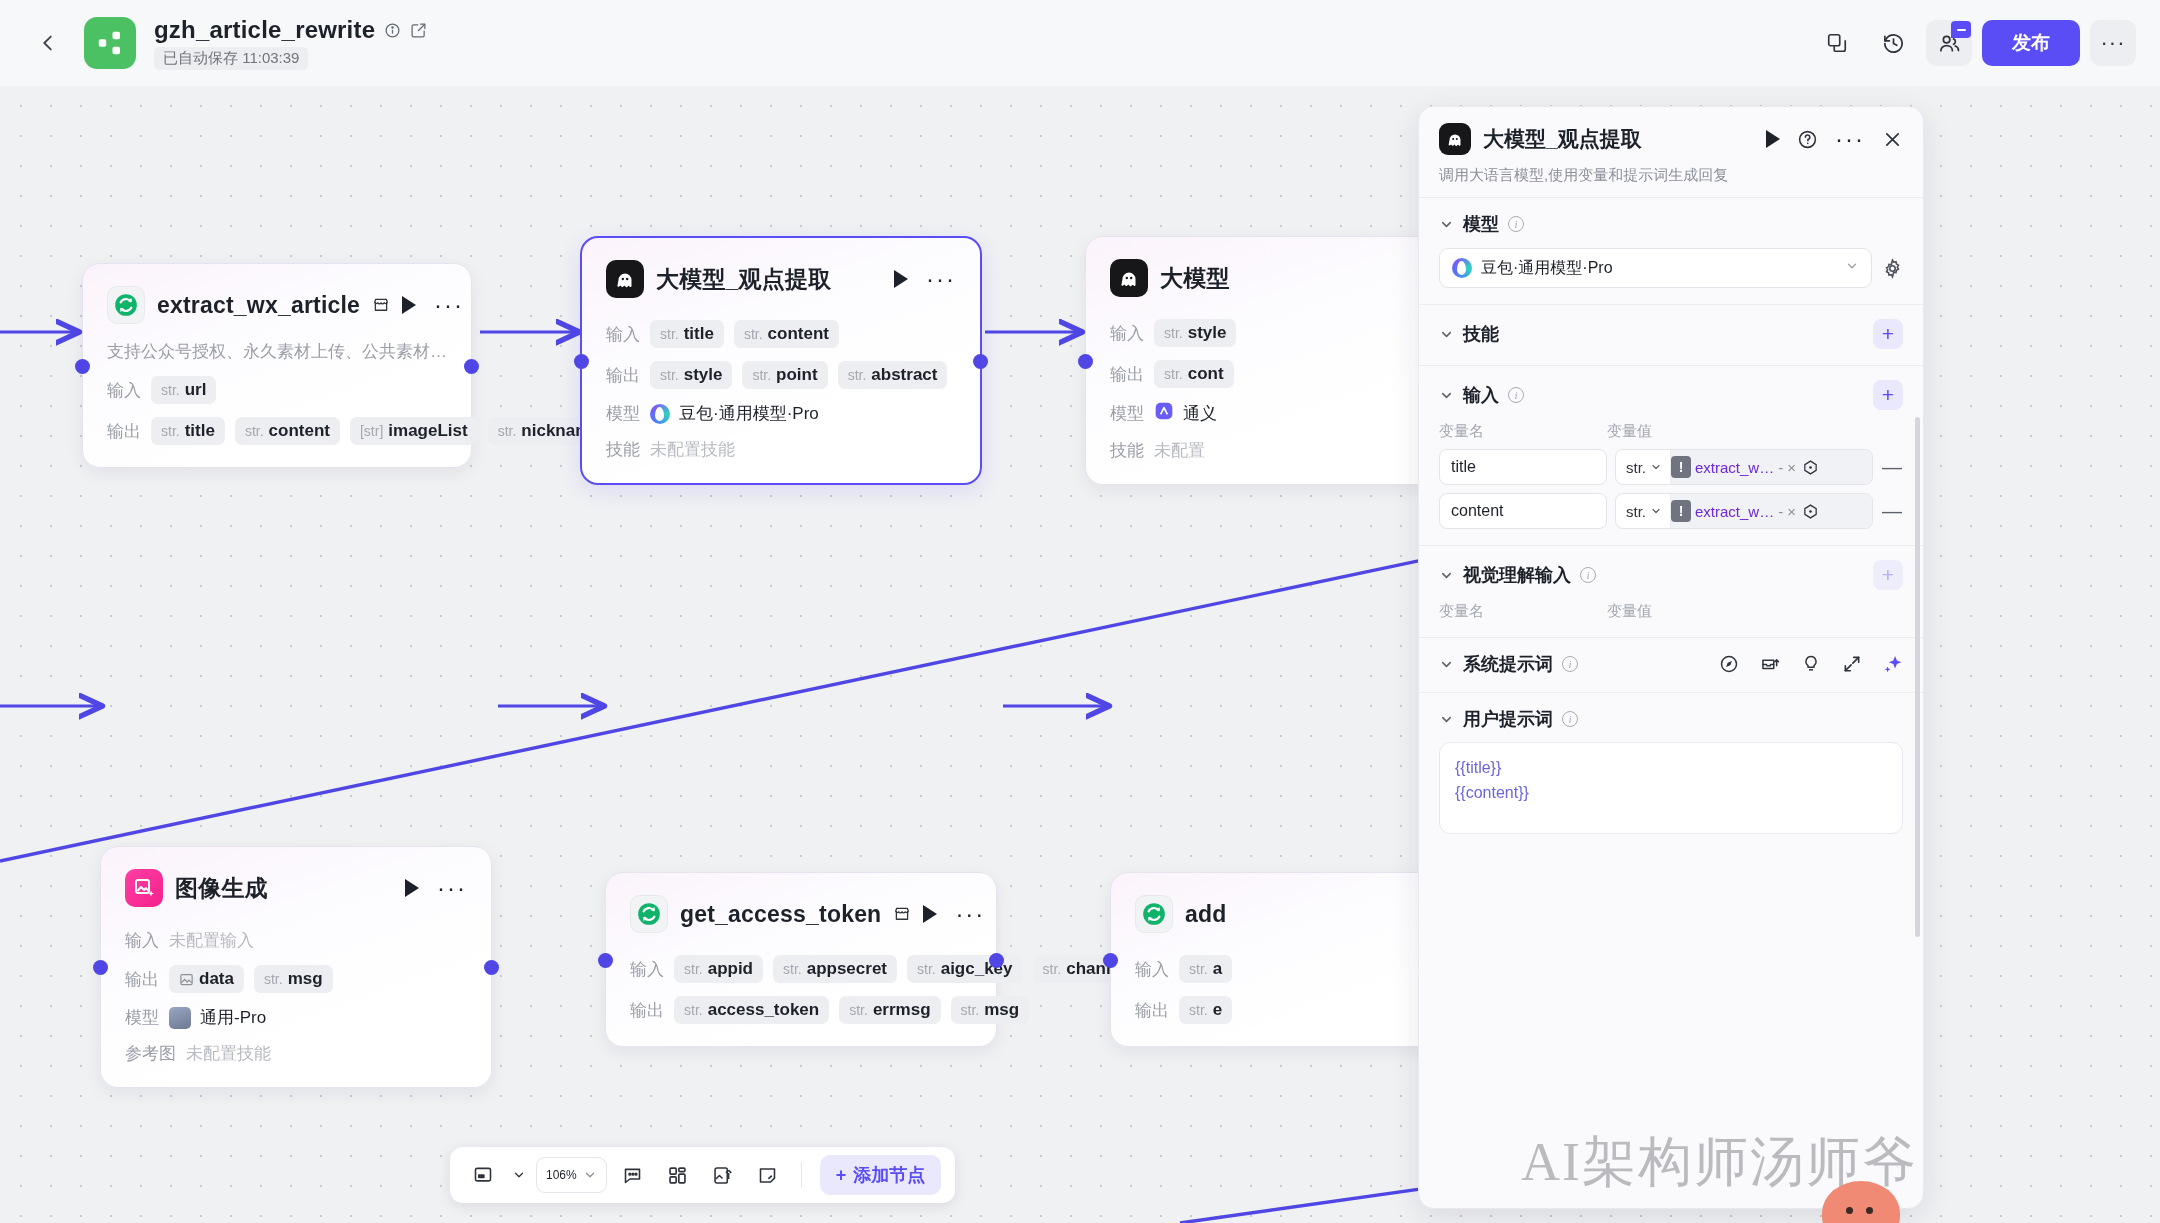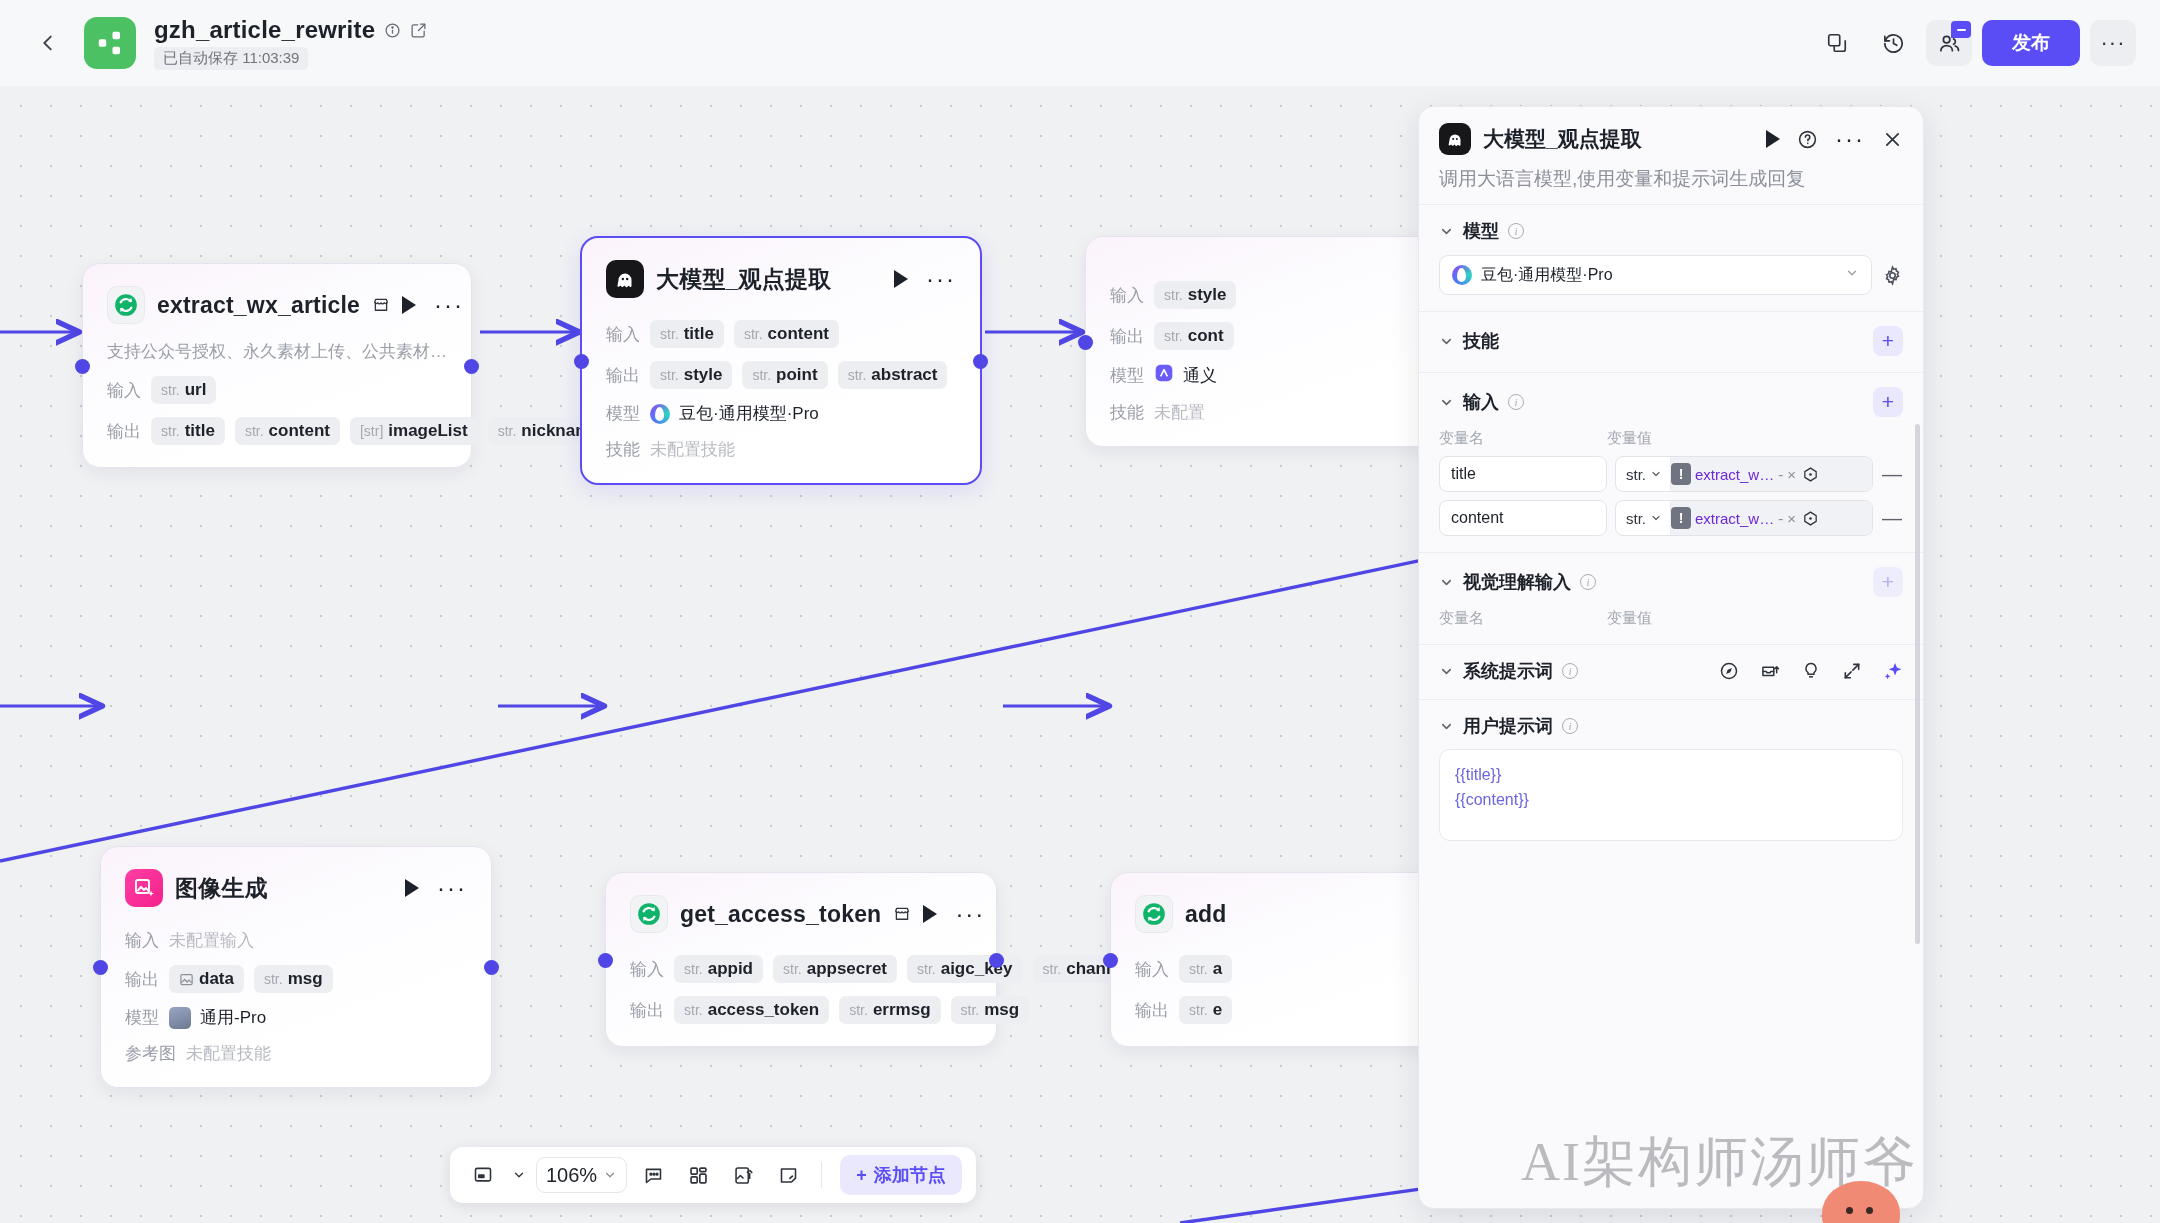--- a/index.html
+++ b/index.html
@@ -158,21 +158,21 @@
     box-shadow: 0 8px 30px rgba(25,25,60,.10);
     overflow: hidden; z-index: 30;
     display: flex; flex-direction: column;
   }
   .panel-head { padding: 16px 20px 12px 20px; background: #fafafd; }
   .panel-head-row { display: flex; align-items: center; gap: 12px; }
   .panel-logo { width: 32px; height: 32px; border-radius: 9px; background: #17171a;
     display: flex; align-items: center; justify-content: center; flex: 0 0 auto; }
   .panel-title { font-size: 21px; font-weight: 600; color: #1d2129; white-space: nowrap; }
   .panel-actions { margin-left: auto; display: flex; align-items: center; gap: 17px; }
-  .panel-desc { margin-top: 11px; font-size: 19px; color: #8b8f98; }
+  .panel-desc { margin-top: 11px; font-size: 15px; color: #8b8f98; }
   .panel-body { flex: 1; overflow: hidden; position: relative; }
   .sect { padding: 14px 20px 16px 20px; border-top: 1px solid #ecedf1; background: #fafafd; }
   .sect:first-child { border-top: 1px solid #ecedf1; }
   .sect-head { display: flex; align-items: center; gap: 9px; }
   .chev { color: #5c6068; display: flex; align-items: center; cursor: pointer; }
   .sect-title { font-size: 18px; font-weight: 600; color: #1d2129; }
   .i-circ {
     width: 16px; height: 16px; border-radius: 50%; border: 1.4px solid #a8acb4;
     color: #a8acb4; font-size: 11px; font-style: italic;
     display: inline-flex; align-items: center; justify-content: center;
@@ -244,21 +244,21 @@
     height: 56px; background: #fff; border-radius: 13px;
     box-shadow: 0 3px 14px rgba(30,30,60,.10);
     display: flex; align-items: center; padding: 0 14px; gap: 7px;
   }
   .bb-ico { width: 38px; height: 38px; border-radius: 8px; display: flex;
     align-items: center; justify-content: center; color: #2f343c; cursor: pointer; }
   .zoom-box {
     height: 36px; border: 1px solid #e4e5ea; border-radius: 9px;
     display: flex; align-items: center; gap: 6px; padding: 0 9px; cursor: pointer;
   }
-  .zoom-val { font-size: 20px; color: #1d2129; }
+  .zoom-val { font-size: 12px; color: #1d2129; }
   .bb-sep { width: 1px; height: 26px; background: #e6e7ec; margin: 0 7px; }
   .add-node-btn {
     height: 40px; padding: 0 16px; border-radius: 10px; background: #e9e8fd;
     display: flex; align-items: center; gap: 7px; color: #5a4df5;
     font-size: 18px; font-weight: 600; cursor: pointer; margin-left: 4px;
   }
   .run-btn {
     height: 40px; padding: 0 22px; border-radius: 10px; background: #18b34b;
     display: flex; align-items: center; gap: 9px; color: #fff;
     font-size: 18px; font-weight: 600; cursor: pointer; border: none;
@@ -482,20 +482,30 @@
           </span>
       </div>
       <div class="node-row">
         <span class="node-row-label">技能</span>
         <span class="muted">未配置技能</span>
       </div>
     </div>
 
     <div class="node" style="left:1085px; top:150px; width:402px;">
       <span class="port l"></span>
+      <div class="node-head">
+        <span class="node-logo dark">
+          <svg width="26" height="26" viewBox="0 0 24 24">
+            <path d="M6 13a6 6 0 0 1 12 0v5.5c0 .8-.9 1.2-1.5.7l-1.2-1-1.3 1.1a1 1 0 0 1-1.3 0L11.4 18l-1.2 1.1a1 1 0 0 1-1.3 0l-1.3-1.1-1 .9c-.6.5-1.6.1-1.6-.7z" fill="#fff"></path>
+            <circle cx="10" cy="12" r="1.1" fill="#17171a"></circle>
+              <circle cx="14" cy="12" r="1.1" fill="#17171a"></circle>
+          </svg>
+        </span>
+        <span class="node-title">大模型</span>
+      </div>
       <div class="node-row" style="margin-top:22px;">
         <span class="node-row-label">输入</span>
         <span class="chip">
             <span class="t">str.</span>
             <span class="n">style</span>
           </span>
       </div>
       <div class="node-row">
         <span class="node-row-label">输出</span>
         <span class="chip">

